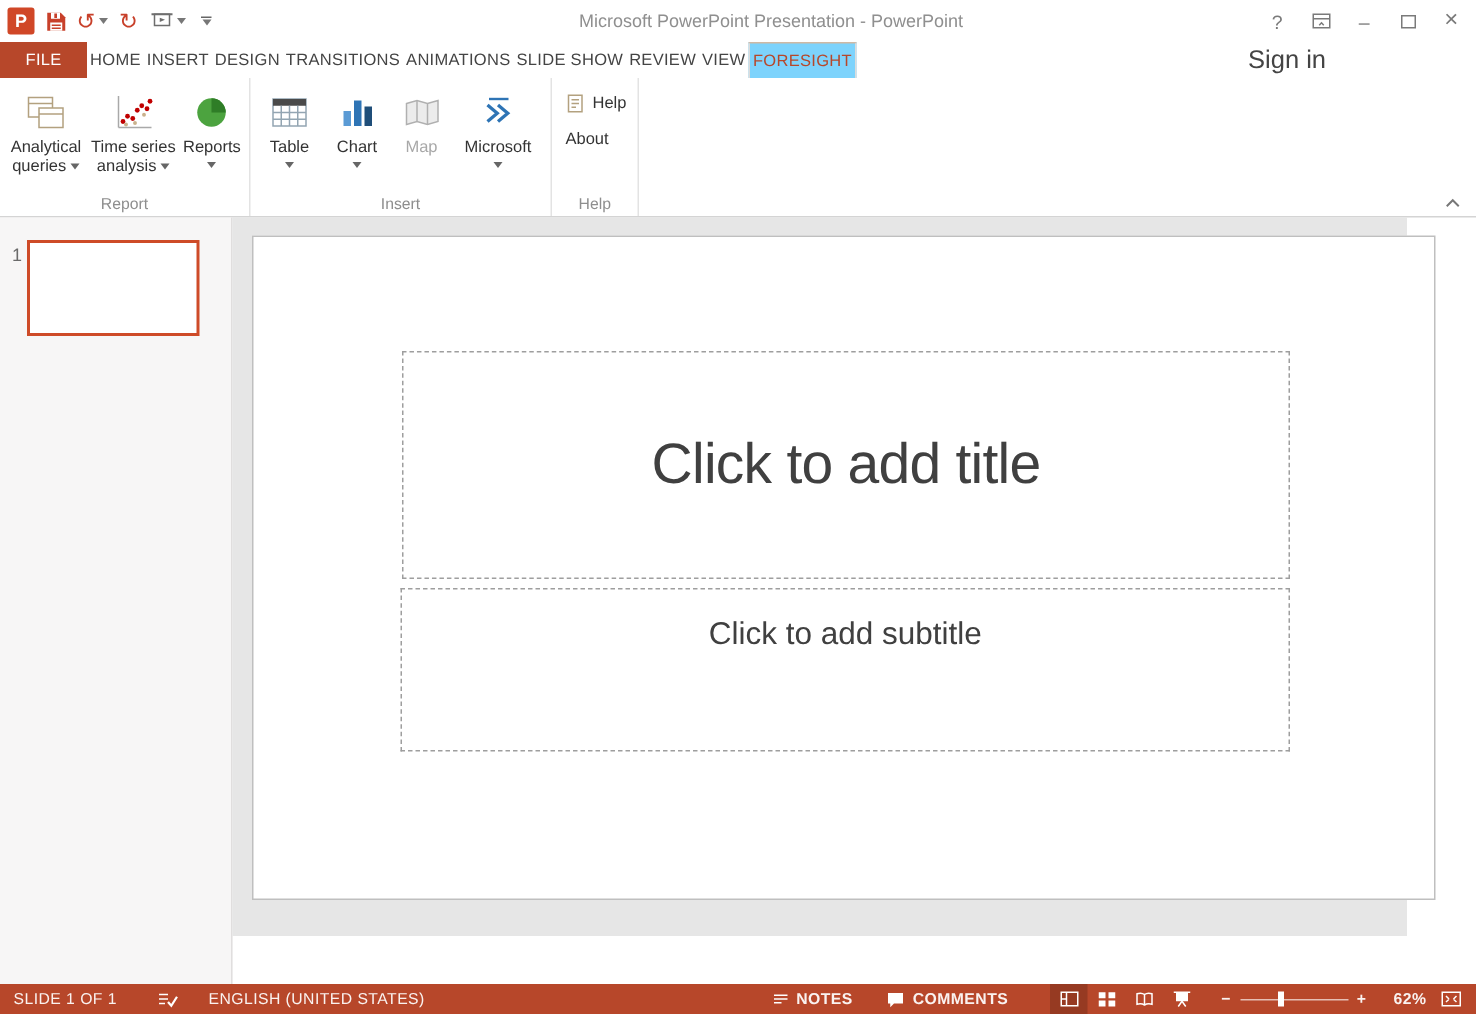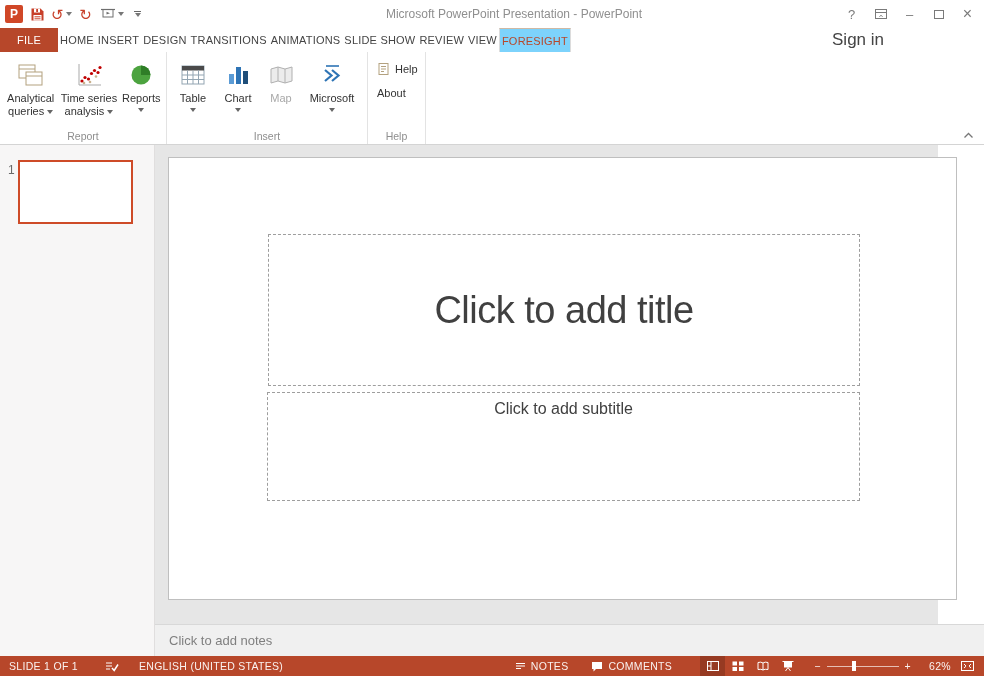--- a/index.html
+++ b/index.html
@@ -45,29 +45,29 @@
   
   .thumb-panel { position:absolute; left:0; top:145px; width:155px; height:511px; background:#f7f6f6; border-right:1px solid #e0dede; }
   .slide-num { position:absolute; left:8px; top:18px; font-size:12px; color:#6a6a6a; }
   .thumb { position:absolute; left:18px; top:15px; width:115px; height:64px; background:#fff; border:2px solid #CE4B28; cursor:default; }
   .main-area { position:absolute; left:155px; top:145px; width:783px; height:479px; background:#e6e6e6; }
   .slide { position:absolute; left:13px; top:12px; width:789px; height:443px; background:#fff; border:1px solid #bfbfbf; }
   .ph { position:absolute; border:1px dashed #9e9e9e; }
   .ph-title { left:99px; top:76px; width:592px; height:152px; display:flex; align-items:center; justify-content:center; }
   .ph-title .txt { font-size:38px; font-weight:300; color:#404040; letter-spacing:-0.5px; }
   .ph-sub { left:98px; top:234px; width:593px; height:109px; text-align:center; }
-  .ph-sub .txt { display:inline-block; margin-top:7px; font-size:16px; color:#404040; }
+  .ph-sub .txt { display:inline-block; margin-top:18px; font-size:21px; color:#404040; }
   .notes-strip { position:absolute; left:155px; top:624px; width:829px; height:32px; background:#f0f0f0; border-top:1px solid #d8d8d8; display:flex; align-items:center; padding-left:14px; }
   .notes-strip .txt { font-size:13px; color:#7f7f7f; }
 
   
   .statusbar { position:absolute; left:0; top:656px; width:984px; height:20px; background:#B7472A; display:flex; align-items:center; color:rgba(255,255,255,.93); font-size:10.5px; letter-spacing:.3px; }
   .sb-item { display:flex; align-items:center; gap:4px; height:20px; padding:0 6px; cursor:default; white-space:nowrap; }
   .sb-left { display:flex; align-items:center; padding-left:3px; }
-  .sb-right { margin-left:auto; display:flex; align-items:flex-start; padding-right:4px; }
+  .sb-right { margin-left:auto; display:flex; align-items:flex-start; padding-right:4px;font-weight:bold; }
   .sb-gap { width:14px; }
   .viewbtn { width:25px; height:20px; display:flex; align-items:center; justify-content:center; cursor:default; }
   .viewbtn.active { background:rgba(0,0,0,.18); }
   .zoom-track { position:relative; width:72px; height:20px; display:flex; align-items:center; margin:0 4px; }
   .zoom-track .line { width:100%; height:0; border-top:1px solid rgba(255,255,255,.65); }
   .zoom-thumb { position:absolute; left:35%; top:5px; width:4px; height:10px; background:#fff; }
   .zoom-pct { width:32px; text-align:right; }
   svg { display:block; }
 </style>
 </head>
@@ -289,23 +289,20 @@
     <div class="slide">
       <div class="ph ph-title">
         <span class="txt">Click to add title</span>
       </div>
       <div class="ph ph-sub">
         <span class="txt">Click to add subtitle</span>
       </div>
     </div>
   </div>
 
-  <div class="notes-strip">
-    <span class="txt">Click to add notes</span>
-  </div>
 
   <div class="statusbar">
     <div class="sb-left">
       <div class="sb-item">SLIDE 1 OF 1</div>
       <div class="sb-gap"></div>
       <div class="sb-item">
         <span>
           <svg width="15" height="13" viewBox="0 0 15 13">
               <line x1="2" y1="3" x2="8" y2="3" stroke="#fff"></line>
               <line x1="2" y1="6" x2="8" y2="6" stroke="#fff"></line>

